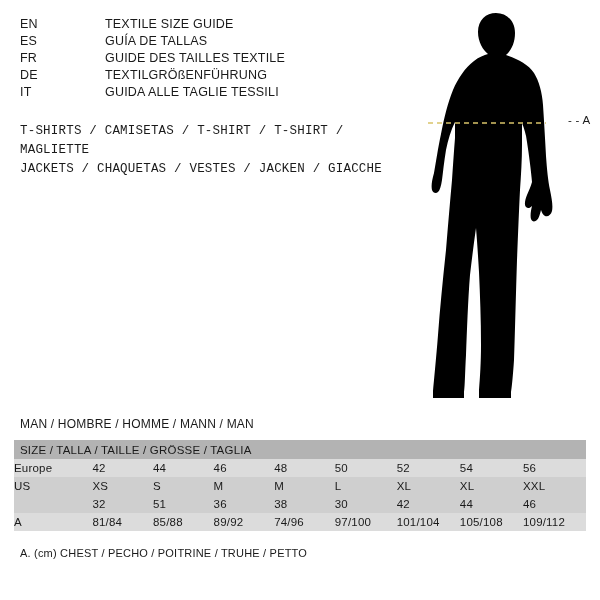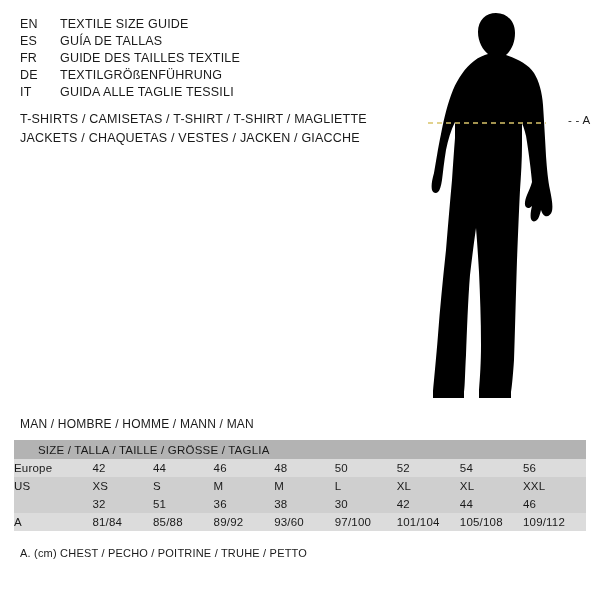--- a/index.html
+++ b/index.html
@@ -35,28 +35,30 @@
     font-size: 12.5px;
     line-height: 17px;
     letter-spacing: 0.2px;
   }
   .lang-code {
     width: 40px;
     flex: 0 0 40px;
   }
   .lang-text {
     flex: 1 1 auto;
+    margin-left: 45px;
   }
 
   
   .categories {
     position: absolute;
     left: 20px;
-    top: 110px;
+    top: 122px;
     width: 400px;
+    font-family: Liberation Mono, monospace;
   }
   .cat-line {
     font-size: 12.5px;
     line-height: 19px;
     letter-spacing: 0.2px;
   }
 
   
   .figure-wrap {
     position: absolute;
@@ -101,21 +103,21 @@
     height: 18px;
     font-weight: normal;
     letter-spacing: 0.2px;
     vertical-align: middle;
   }
   tr.head-row {
     background: #b3b3b3;
   }
   tr.head-row th {
     height: 19px;
-    padding-left: 24px;
+    padding-left: 6px;
   }
   tr.band-light { background: #dcdcdc; margin-top: 28px; }
   tr.band-dark  { background: #cfcfcf; padding-left: 36px; }
   td.label-col {
     padding-left: 6px;
     width: 88px;
   }
   td.val {
     width: 68px;
   }
@@ -262,21 +264,21 @@
         <td class="val">30</td>
         <td class="val">42</td>
         <td class="val">44</td>
         <td class="val">46</td>
       </tr>
       <tr class="band-light">
         <td class="label-col">A</td>
         <td class="val">81/84</td>
         <td class="val">85/88</td>
         <td class="val">89/92</td>
-        <td class="val">93/60</td>
+        <td class="val">74/96</td>
         <td class="val">97/100</td>
         <td class="val">101/104</td>
         <td class="val">105/108</td>
         <td class="val">109/112</td>
       </tr>
     </tbody>
   </table>
 
   <div class="footnote">A. (cm) CHEST / PECHO / POITRINE / TRUHE / PETTO</div>
 

